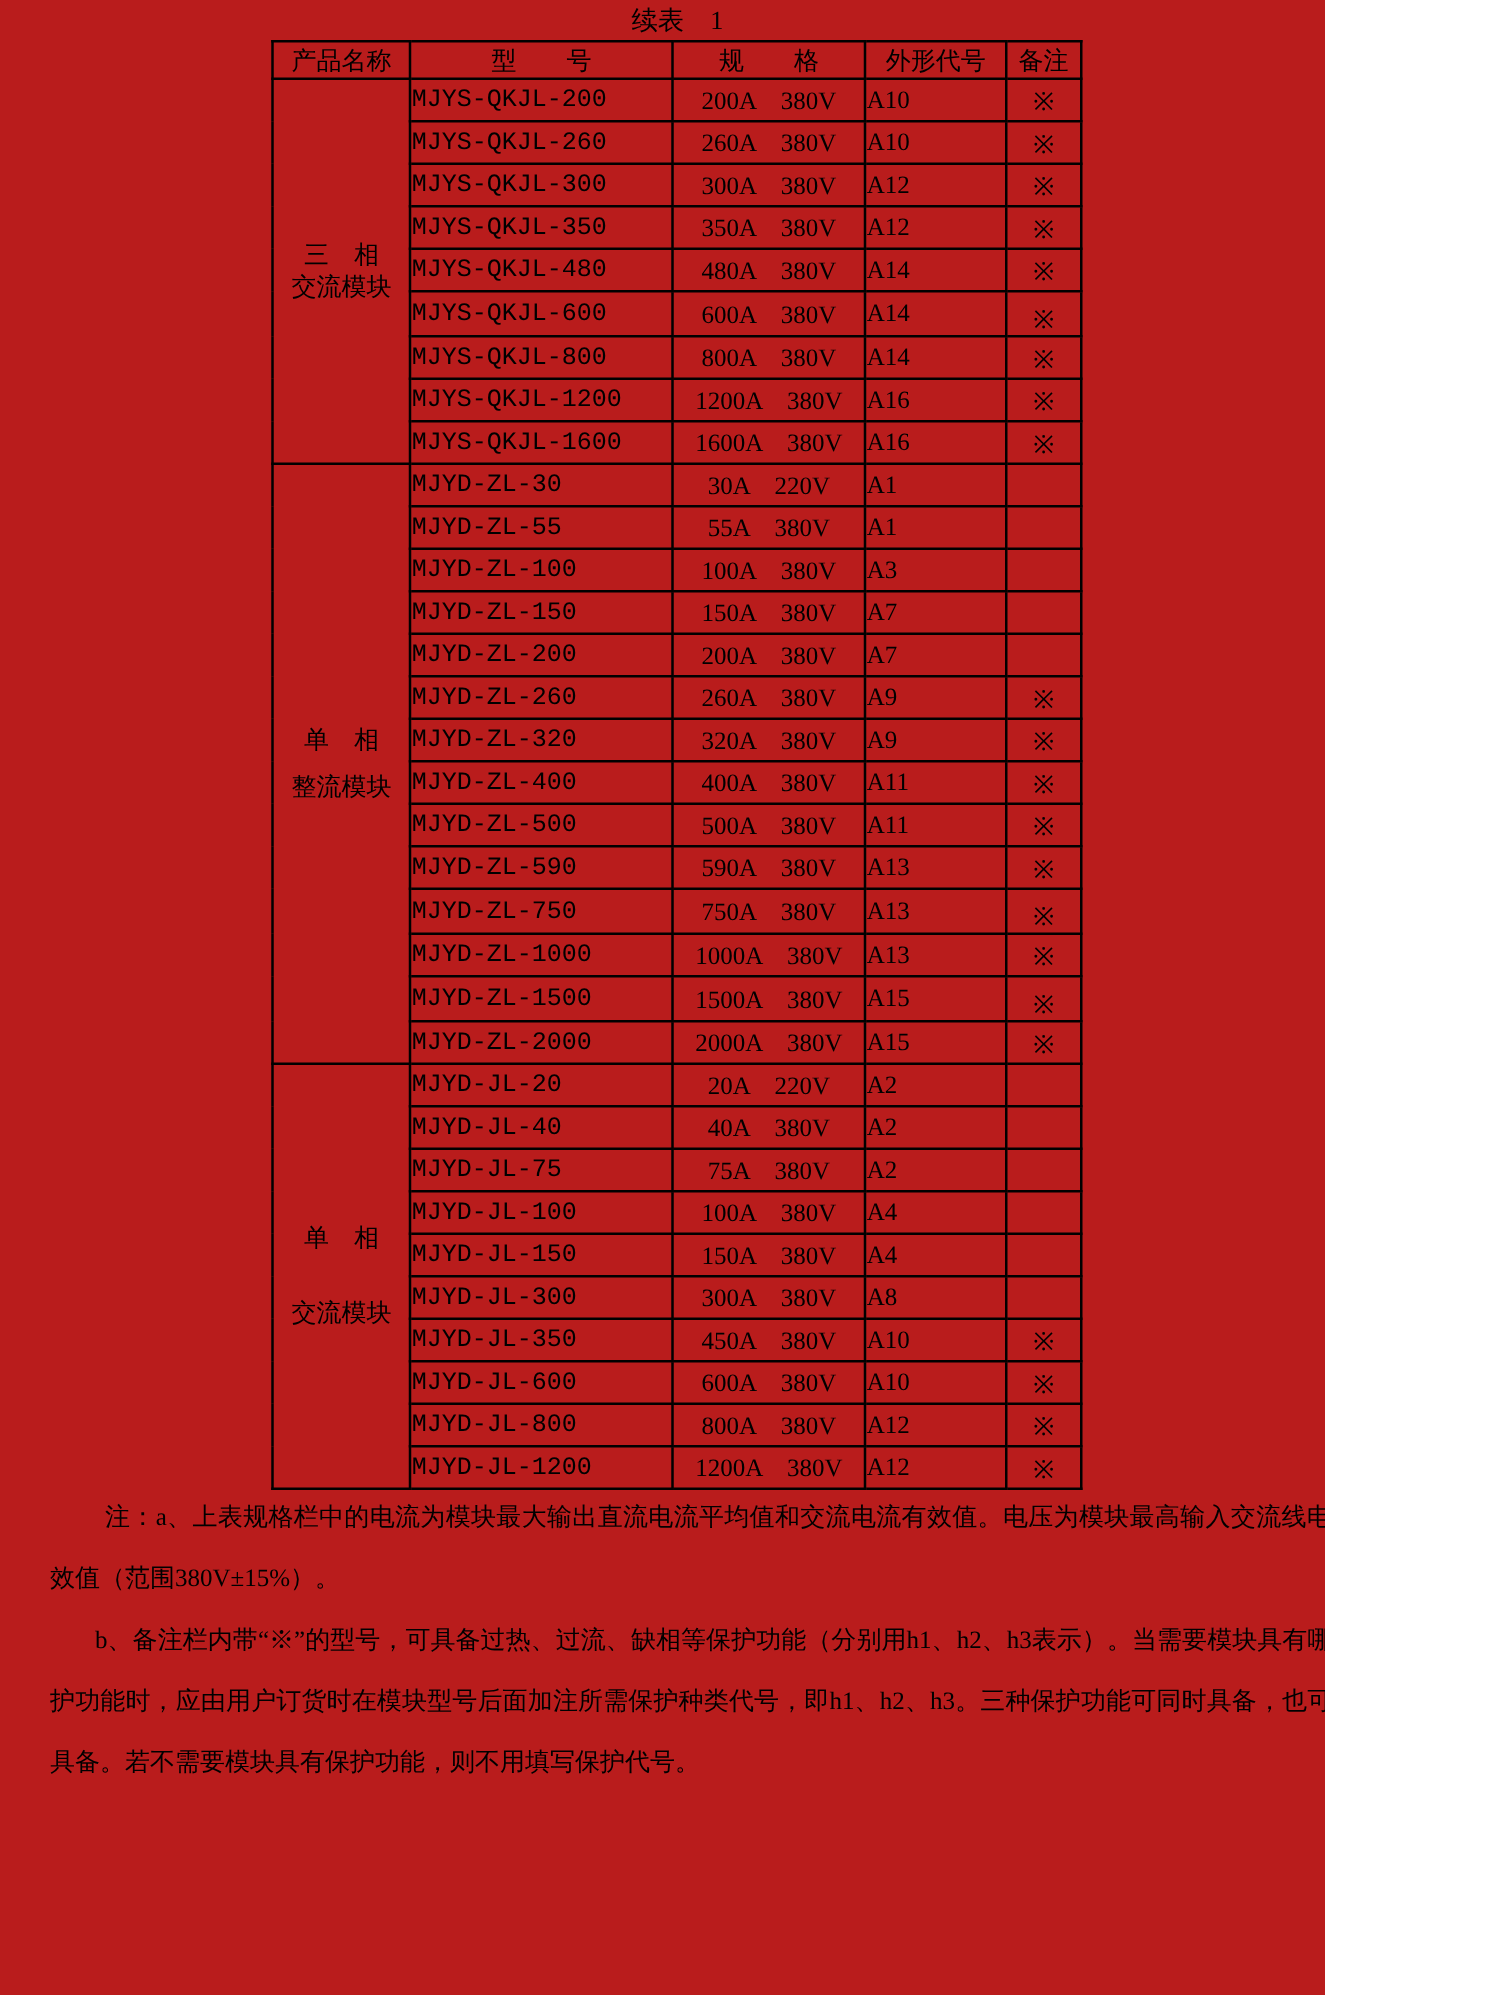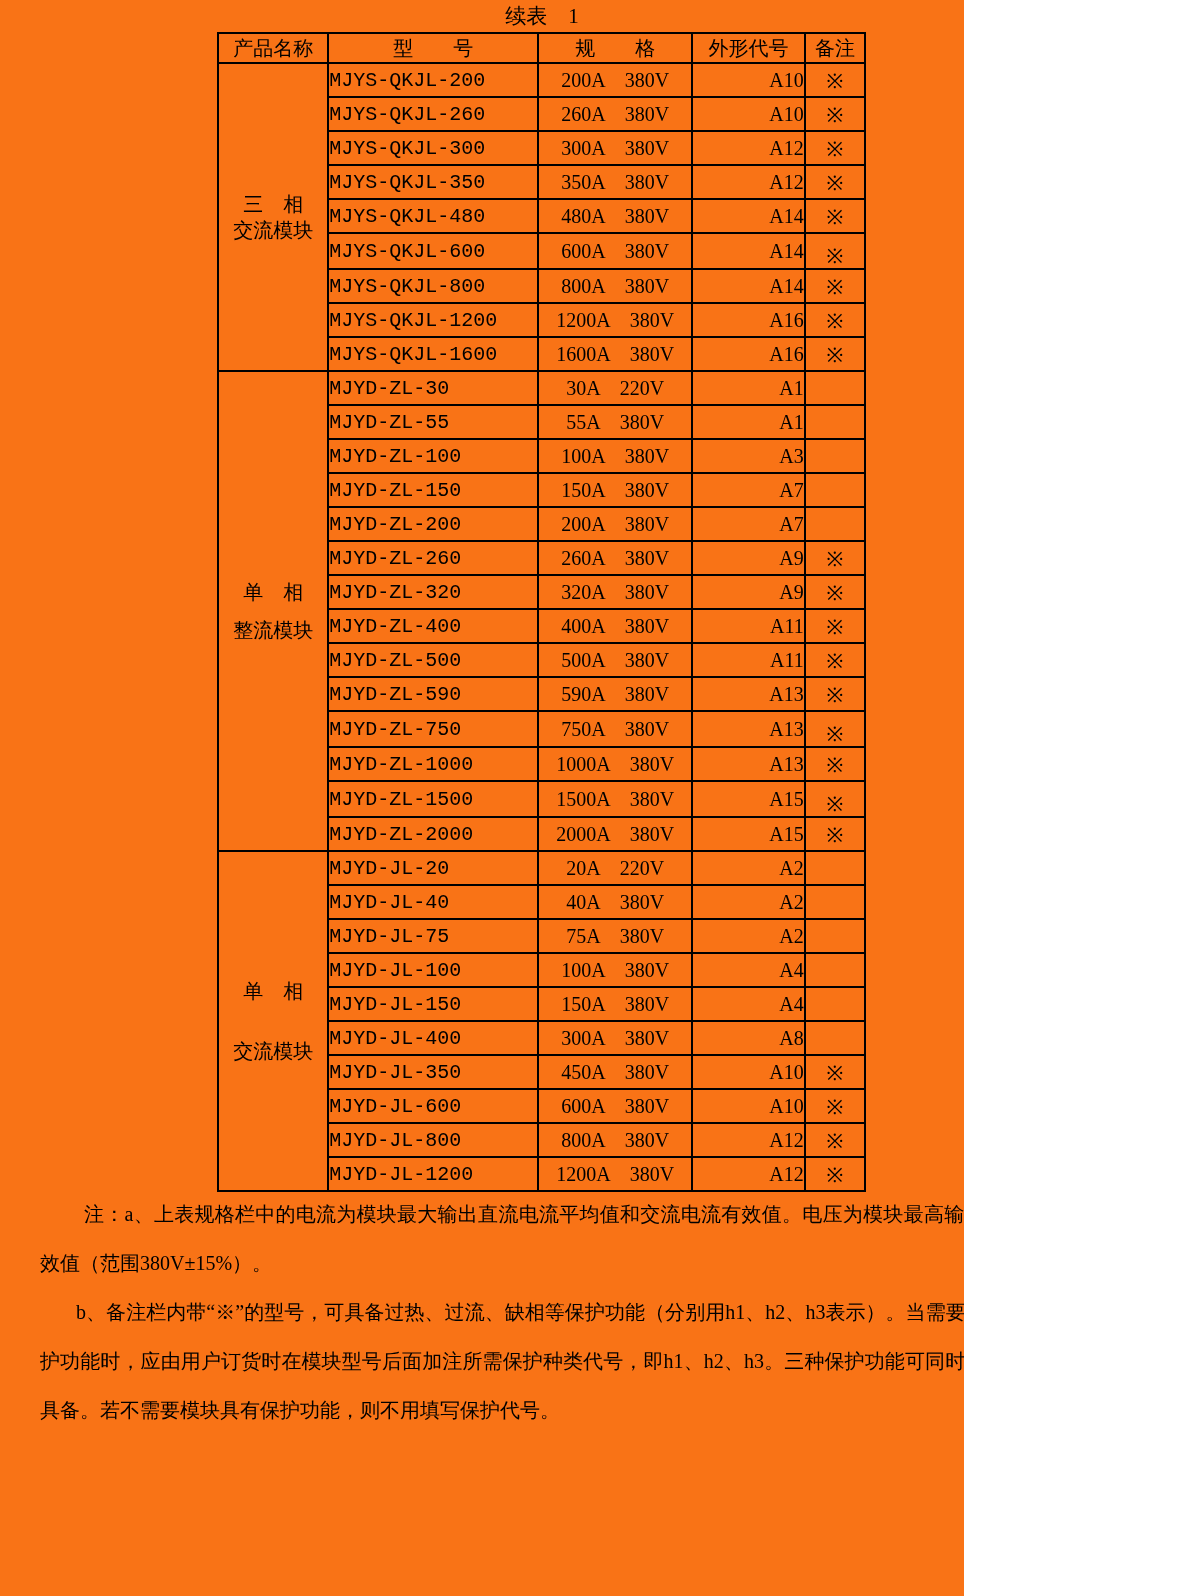--- a/index.html
+++ b/index.html
@@ -4,23 +4,23 @@
 <style>
   html, body {
     margin: 0;
     padding: 0;
     background: #ffffff;
     font-family: "Liberation Serif", "DejaVu Serif", serif;
     color: #000000;
   }
   .page {
     position: relative;
-    width: 964px;
+    width: 1060px;
     height: 1596px;
-    background: #f97316;
+    background: #b91c1c;
     overflow: hidden;
   }
   .doc-title {
     position: absolute;
     top: 2px;
     left: 218px;
     width: 648px;
     text-align: center;
     font-size: 21px;
     white-space: pre;
@@ -53,21 +53,21 @@
     text-align: left;
     padding-left: 13px;
     white-space: pre;
     font-family: Liberation Mono, monospace;
   }
   td.spec {
     text-align: center;
     white-space: pre;
   }
   td.code {
-    text-align: right;
+    text-align: left;
   }
   td.remark {
     text-align: center;
     font-size: 19px;
   }
   td.remark.low {
     vertical-align: bottom;
     line-height: 1;
     padding-bottom: 2px;
   }
@@ -283,21 +283,21 @@
           <td class="code">A4</td>
           <td class="remark"></td>
         </tr>
         <tr>
           <td class="model">MJYD-JL-150</td>
           <td class="spec">150A　380V</td>
           <td class="code">A4</td>
           <td class="remark"></td>
         </tr>
         <tr>
-          <td class="model">MJYD-JL-400</td>
+          <td class="model">MJYD-JL-300</td>
           <td class="spec">300A　380V</td>
           <td class="code">A8</td>
           <td class="remark"></td>
         </tr>
         <tr>
           <td class="model">MJYD-JL-350</td>
           <td class="spec">450A　380V</td>
           <td class="code">A10</td>
           <td class="remark">※</td>
         </tr>

